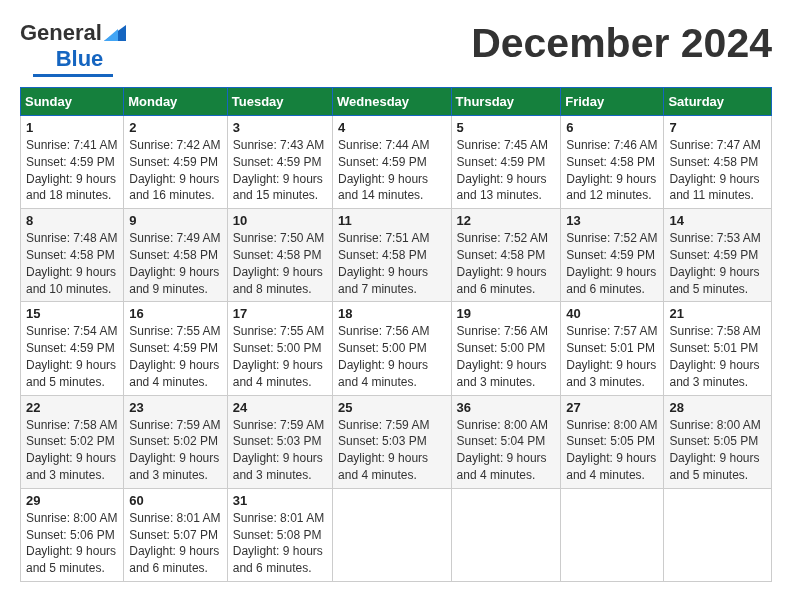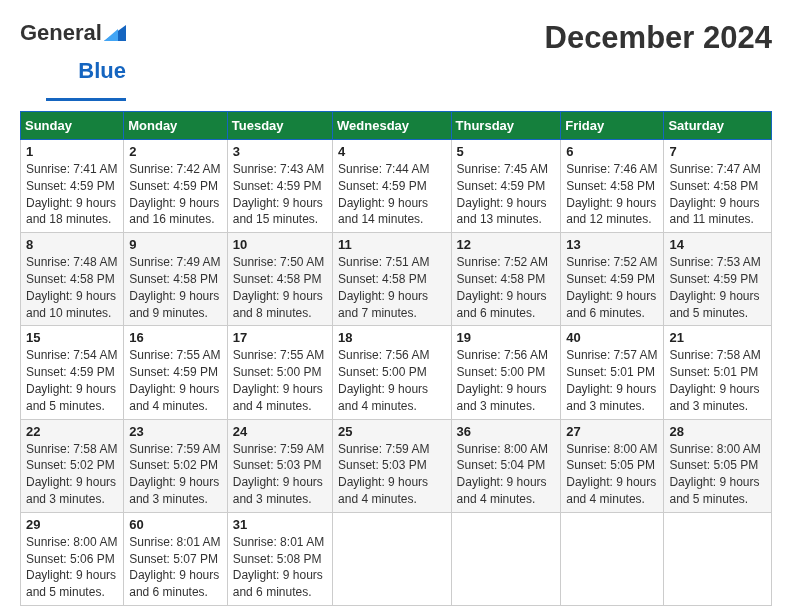--- a/index.html
+++ b/index.html
@@ -12,34 +12,33 @@
     }
     .header-area {
       display: flex;
       justify-content: space-between;
       align-items: flex-start;
       margin-bottom: 10px;
     }
     .logo {
       display: flex;
       flex-direction: column;
-      align-items: flex-end;
-      gap: 12px;
+      align-items: center;
     }
     .logo-line {
       width: 80px;
       height: 3px;
       background: #1565c0;
       margin-top: 2px;
     }
     .title-area {
       text-align: right;
     }
     .month-title {
-      font-size: 31px;
+      font-size: 41px;
       font-weight: bold;
       color: #333;
     }
     .location-title {
       font-size: 14px;
       color: #555;
       margin-top: 2px;
     }
     .calendar-table {
       width: 100%;

